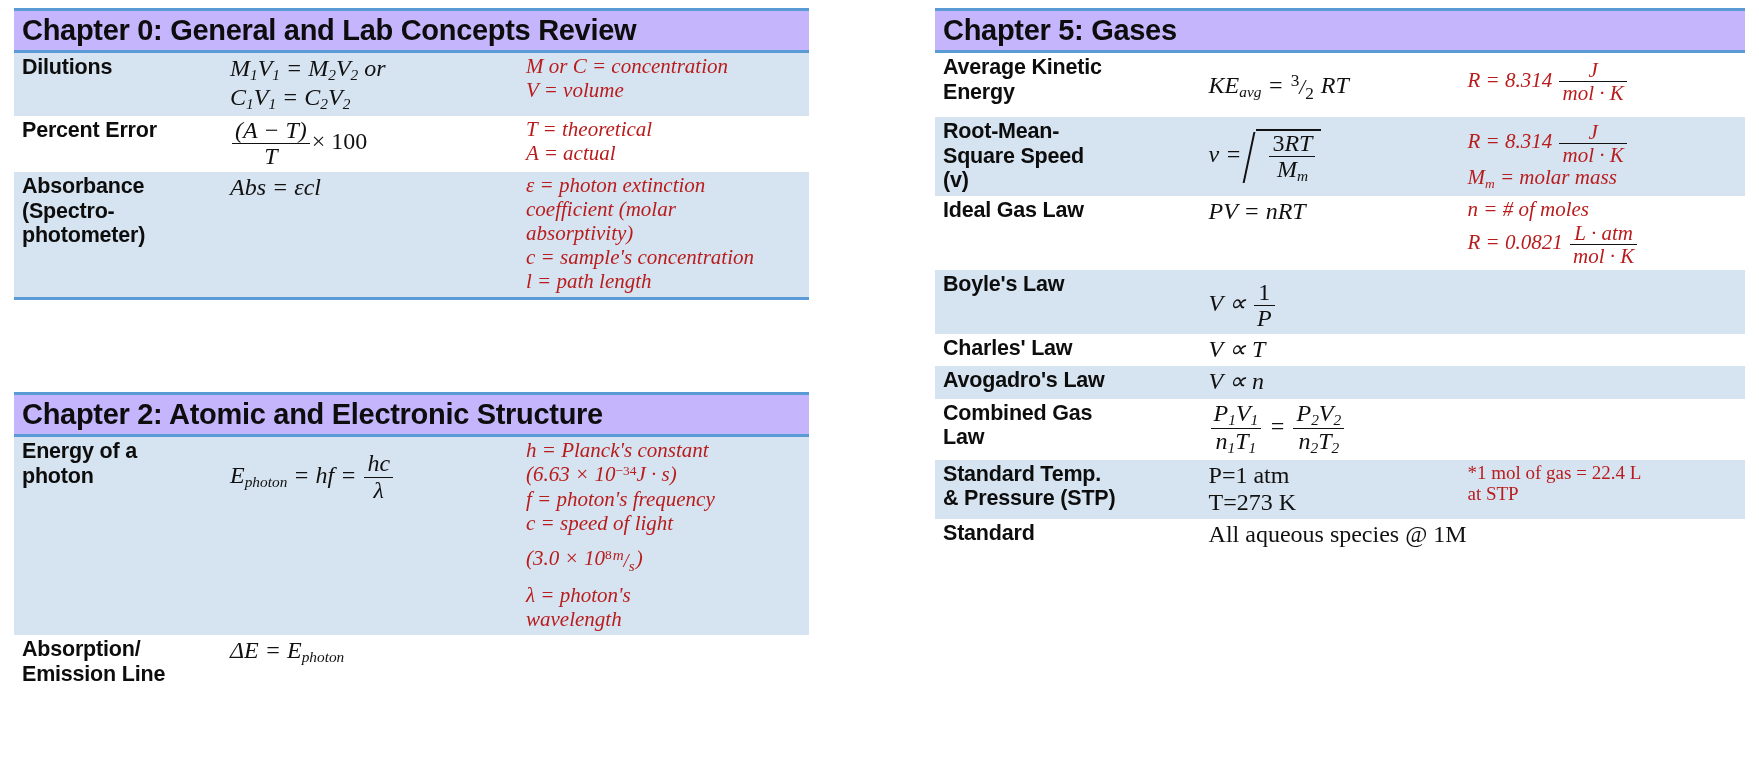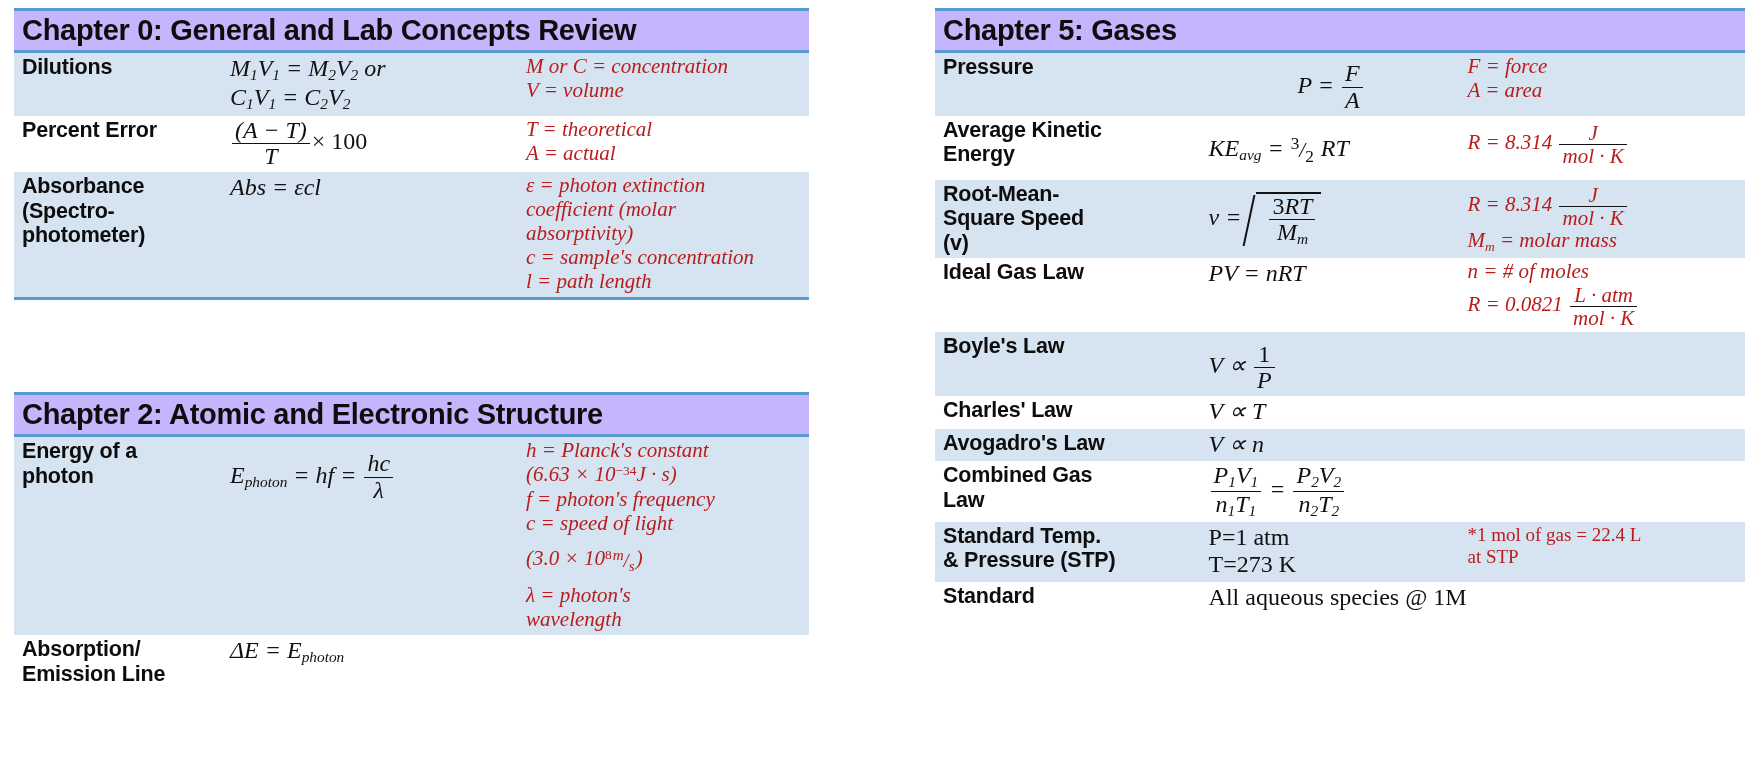--- a/index.html
+++ b/index.html
@@ -225,35 +225,20 @@
     <colgroup>
         <col class="R-c1">
         <col class="R-c2">
         <col class="R-c3">
       </colgroup>
     <tbody>
         <tr>
       <td colspan="3" class="title-cell">Chapter 5: Gases</td>
     </tr>
 
-    <tr class="row shade">
-      <td class="name">Pressure</td>
-      <td class="formula" style="text-align:center;padding-top:8px;">
-        <span class="nowrap"><span class="it">P</span> =
-          <span class="frac">
-            <span class="num"><span class="it">F</span></span>
-            <span class="den"><span class="it">A</span></span>
-          </span>
-        </span>
-      </td>
-      <td class="desc">
-        <div>F = force</div>
-        <div>A = area</div>
-      </td>
-    </tr>
 
     <tr class="row plain">
       <td class="name">
         <div>Average Kinetic</div>
         <div>Energy</div>
       </td>
       <td class="formula" style="padding-top:8px;">
         <span class="nowrap"><span class="it">KE</span><sub>avg</sub> =
           <span class="sfrac"><span class="n up">3</span>/<span class="d up">2</span></span>
           <span class="it">RT</span></span>

